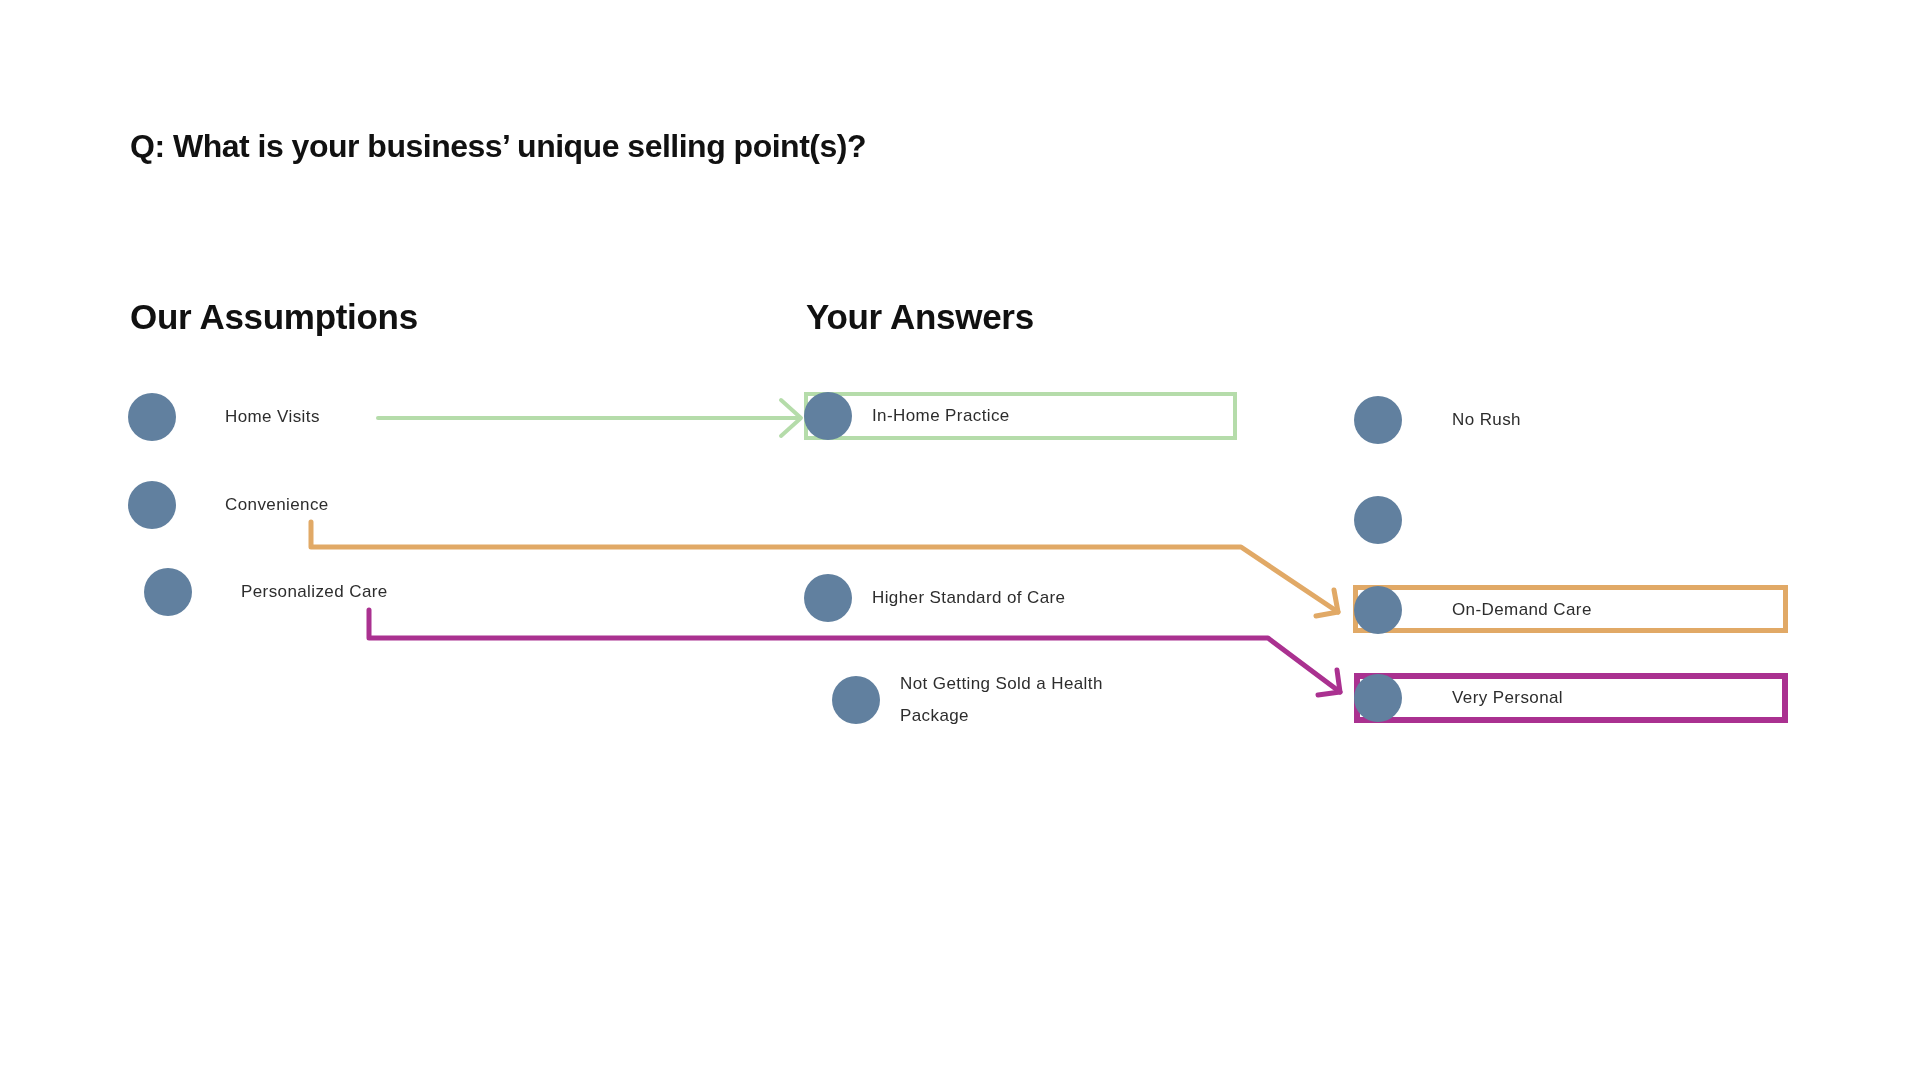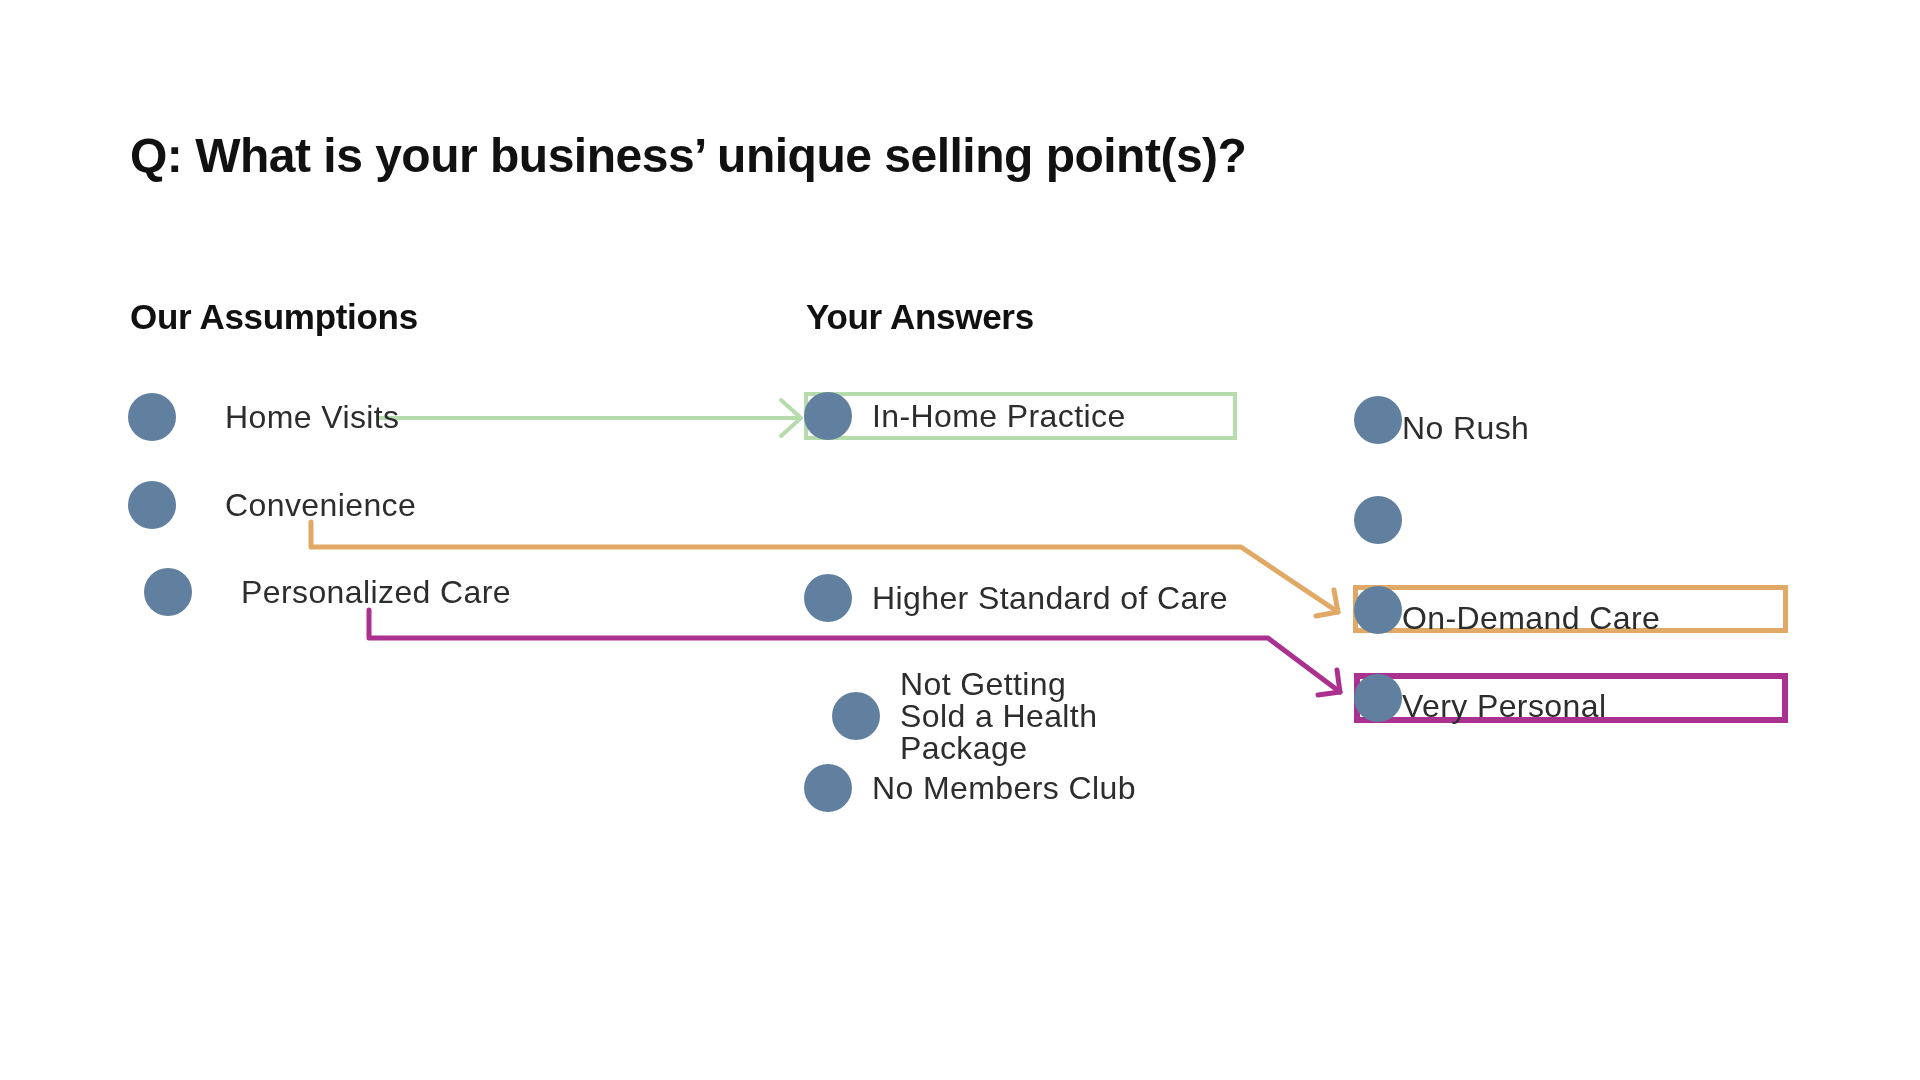--- a/index.html
+++ b/index.html
@@ -2,42 +2,42 @@
 <html style="--node-circle: #61809f; --green-highlight: #b5dcaa; --orange-highlight: #e1a966; --magenta-highlight: #aa3190; --text: #2d2d2d; --heading: #111111;"><head>
 <meta charset="utf-8">
 <style>
   html,body{margin:0;padding:0;background:#ffffff;}
   .stage{
     position:relative;width:1920px;height:1080px;background:#ffffff;overflow:hidden;
     font-family:"Liberation Sans","DejaVu Sans",sans-serif;
   }
   .title{
     position:absolute;left:130px;top:128px;margin:0;
-    font-size:48px;font-weight:800;letter-spacing:-0.5px;
+    font-size:32px;font-weight:800;letter-spacing:-0.5px;
     color:var(--heading,#111);
   }
   .col-header{
     position:absolute;top:297px;
     font-size:35px;font-weight:800;letter-spacing:-0.3px;
     color:var(--heading,#111);
   }
   .row{
     position:absolute;display:flex;align-items:center;
   }
   .dot{
     width:48px;height:48px;border-radius:50%;flex:none;
     background:var(--node-circle,#61809f);
   }
   .label{
-    font-size:32px;font-weight:400;letter-spacing:0.4px;line-height:32px;
+    font-size:17px;font-weight:400;letter-spacing:0.4px;line-height:32px;
     color:var(--text,#2d2d2d);
   }
   .gap-left{gap:49px;}
   .gap-mid{gap:20px;}
-  .gap-right{align-items:flex-end;}
+  .gap-right{gap:50px;}
   .w240{max-width:240px;}
   .w255{max-width:255px;}
   .hl-box{position:absolute;background:transparent;box-sizing:border-box;}
   .hl-green{border:4px solid var(--green-highlight,#b5dcaa);}
   .hl-orange{border:5px solid var(--orange-highlight,#e1a966);}
   .hl-magenta{border:6px solid var(--magenta-highlight,#aa3190);}
   .arrows{position:absolute;left:0;top:0;pointer-events:none;}
   .arrow{fill:none;stroke-linecap:round;stroke-linejoin:round;}
   .arrow.green{stroke:var(--green-highlight,#b5dcaa);stroke-width:4px;}
   .arrow.orange{stroke:var(--orange-highlight,#e1a966);stroke-width:5px;}
@@ -91,24 +91,20 @@
     <span class="label">In-Home Practice</span>
   </div>
   <div class="row gap-mid z3" style="left:804px;top:574px">
     <span class="dot"></span>
     <span class="label">Higher Standard of Care</span>
   </div>
   <div class="row gap-mid z3" style="left:832px;top:668px">
     <span class="dot"></span>
     <span class="label w240">Not Getting Sold a Health Package</span>
   </div>
-  <div class="row gap-mid z3" style="left:804px;top:764px">
-    <span class="dot"></span>
-    <span class="label">No Members Club</span>
-  </div>
 
   <div class="row gap-right z3" style="left:1354px;top:396px">
     <span class="dot"></span>
     <span class="label">No Rush</span>
   </div>
   <div class="row gap-right z3" style="left:1354px;top:496px">
     <span class="dot"></span>
   </div>
   <div class="row gap-right z3" style="left:1354px;top:586px">
     <span class="dot"></span>

